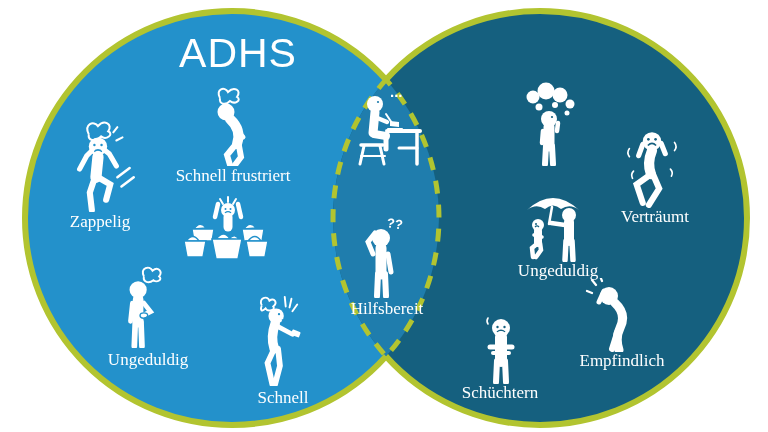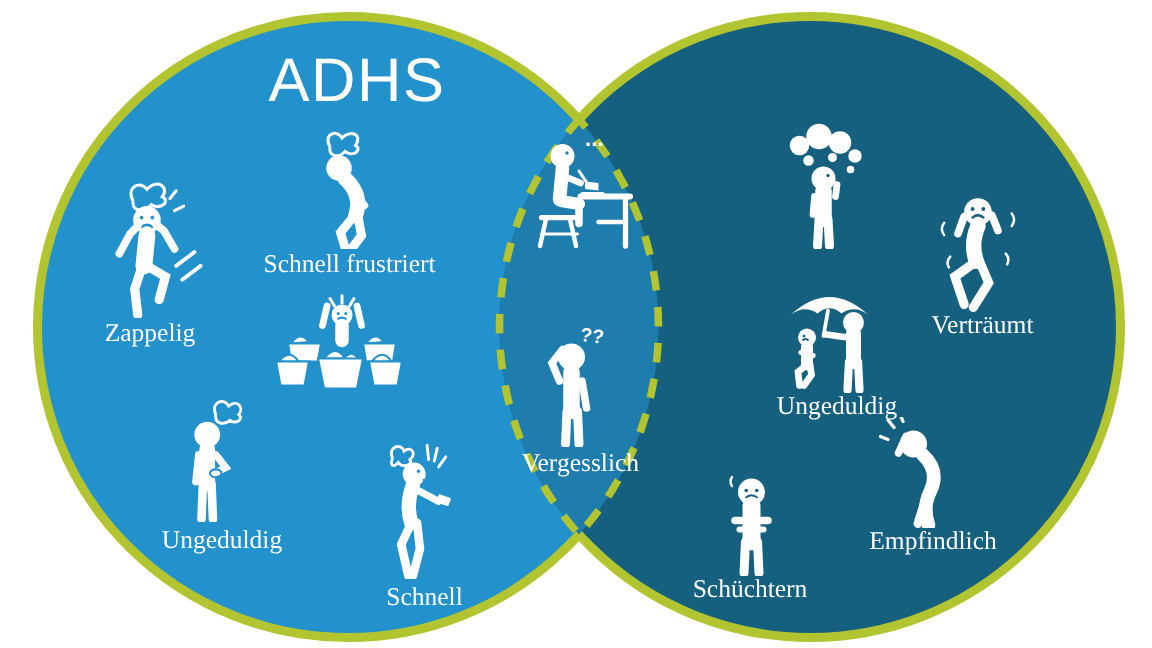--- a/index.html
+++ b/index.html
@@ -150,21 +150,21 @@
     <text x="27" y="13" font-size="13" font-weight="bold" fill="#fff" transform="rotate(8 33 8)" font-family="Liberation Sans, sans-serif">??</text>
     <circle cx="21" cy="23" r="9" fill="#fff"></circle>
     <g stroke="#fff" stroke-linecap="round" fill="none">
       <path d="M13,39 L8,27 L15,18" stroke-width="5"></path>
       <path d="M21,33 L21,59" stroke-width="11"></path>
       <path d="M28,39 L31,57" stroke-width="5"></path>
       <path d="M18,59 L17,81" stroke-width="6"></path>
       <path d="M25,59 L26,81" stroke-width="6"></path>
     </g>
   </svg>
-  <div class="lbl" style="left:387px;top:299px">Vergesslich</div>
+  <div class="lbl" style="left:387px;top:299px">Hilfsbereit</div>
 
   <svg class="ico" style="left:514px;top:82px" width="68" height="84" viewBox="0 0 68 84">
     <g fill="#fff">
       <circle cx="19" cy="15" r="6.5"></circle>
         <circle cx="32" cy="9" r="8.5"></circle>
         <circle cx="46" cy="13" r="7.5"></circle>
       <circle cx="56" cy="22" r="4.5"></circle>
         <circle cx="25" cy="25" r="3.5"></circle>
         <circle cx="41" cy="23" r="3"></circle>
       <circle cx="53" cy="31" r="2.5"></circle>

